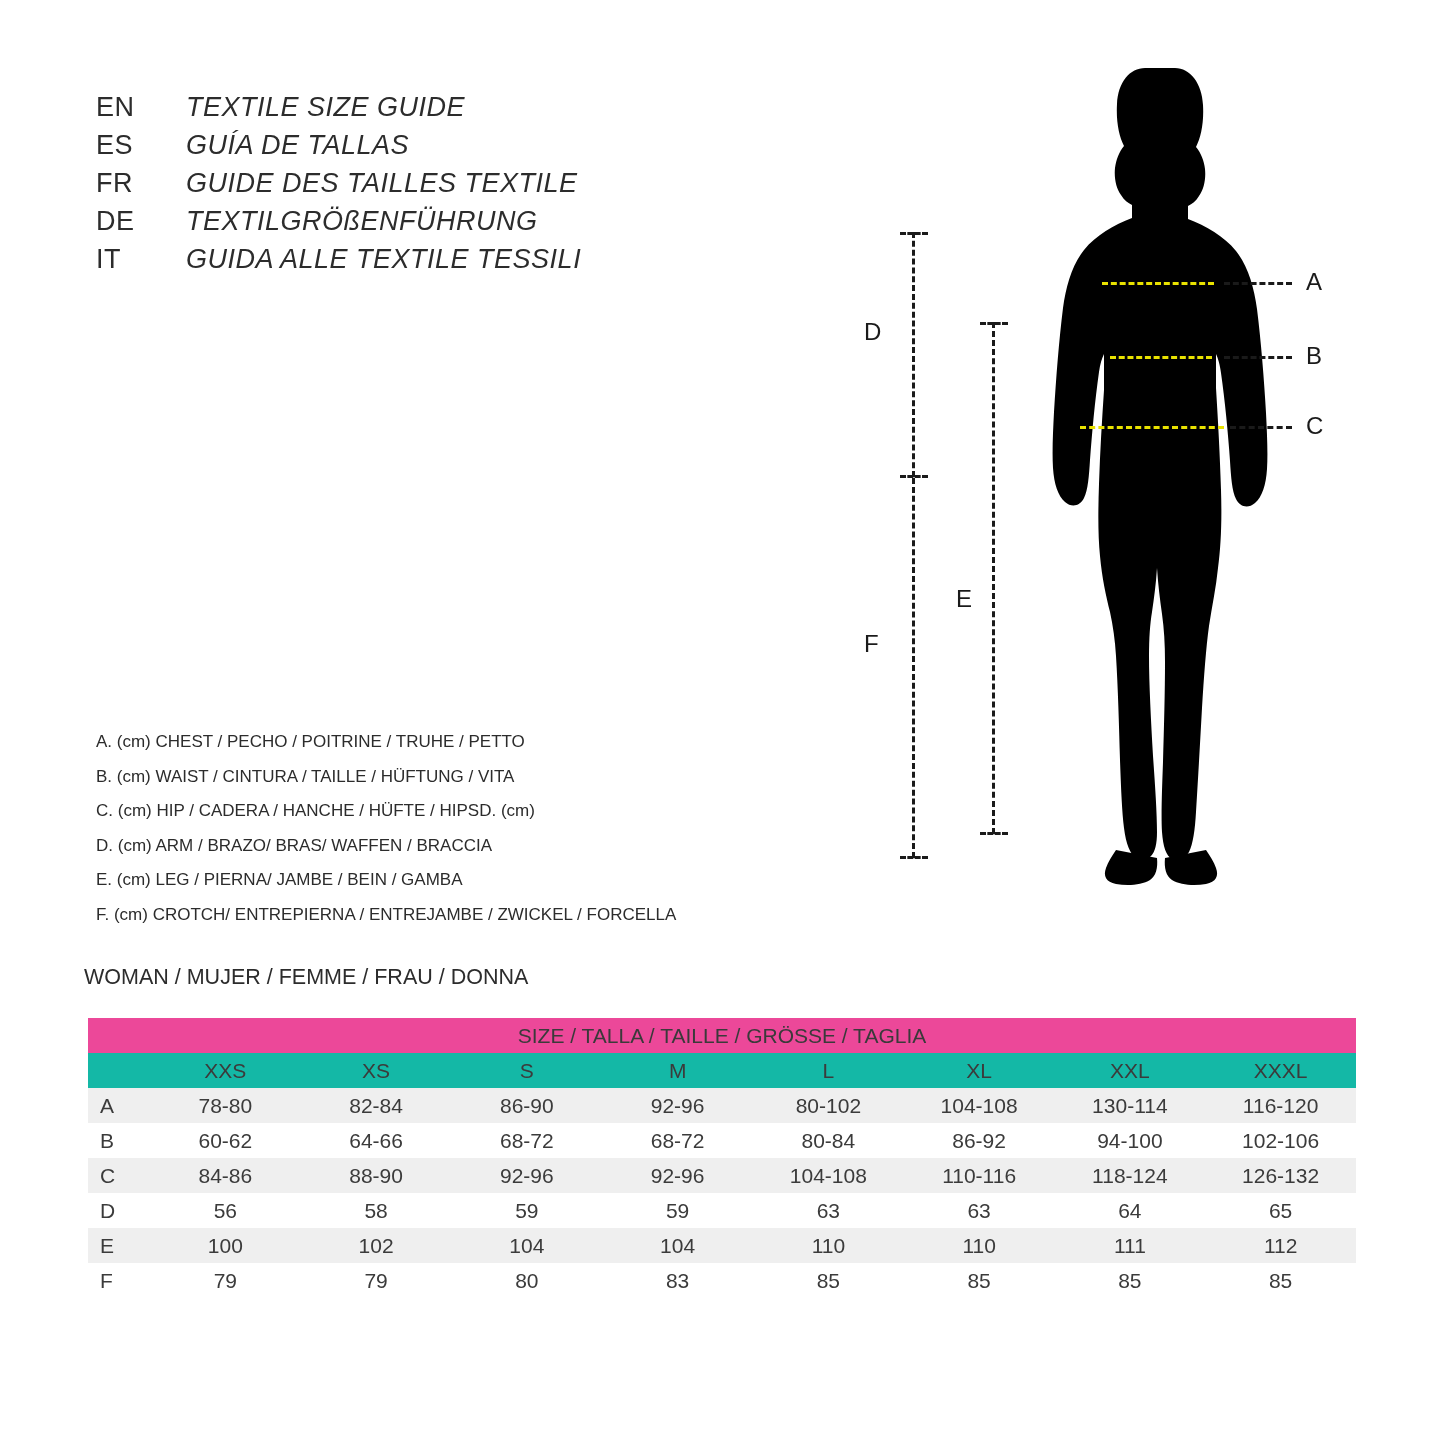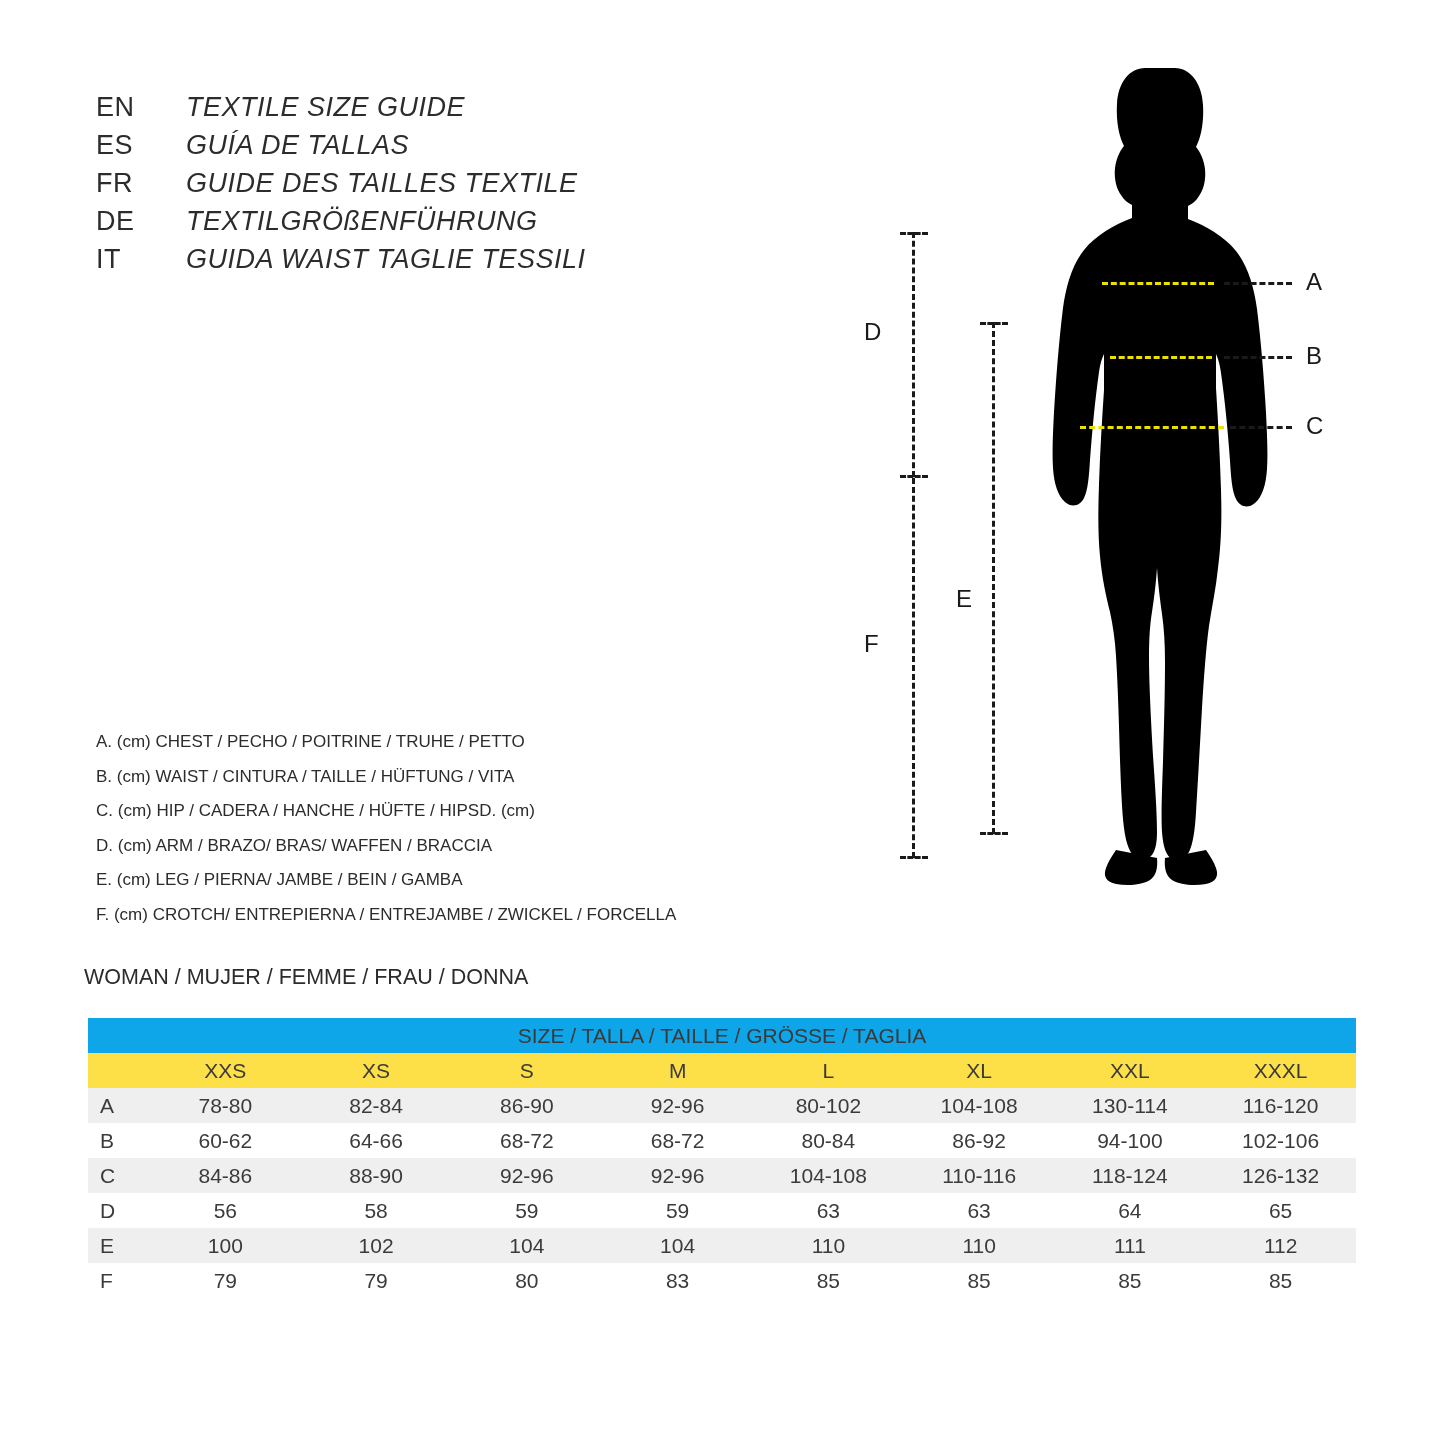--- a/index.html
+++ b/index.html
@@ -124,21 +124,21 @@
     color: #3b3b3b;
   }
   table.size-table th,
   table.size-table td {
     padding: 0;
     height: 35px;
     text-align: center;
     font-weight: normal;
   }
   .row-header {
-    background: #0ea5e9;
+    background: #ec4899;
   }
   .row-header td {
     text-align: left;
     padding-left: 12px;
     font-size: 21px;
     color: #3a3a3a;
     height: 37px;
   }
   .col-letter {
     width: 62px;
@@ -146,21 +146,21 @@
     padding-left: 12px !important;
     color: #3b3b3b;
   }
   tr.shaded td {
     background: #efefef;
   }
   tr.plain td {
     background: #ffffff;
   }
   tr.cols td {
-    background: #fde047;
+    background: #14b8a6;
     color: #3b3b3b;
   }
 </style>
 </head>
 <body>
 
 <div class="page">
 
   <div class="titles">
     <div class="title-row">
@@ -174,21 +174,21 @@
     <div class="title-row">
       <span class="title-lang">FR</span>
       <span class="title-text">GUIDE DES TAILLES TEXTILE</span>
     </div>
     <div class="title-row">
       <span class="title-lang">DE</span>
       <span class="title-text">TEXTILGRÖßENFÜHRUNG</span>
     </div>
     <div class="title-row">
       <span class="title-lang">IT</span>
-      <span class="title-text">GUIDA WAIST TAGLIE TESSILI</span>
+      <span class="title-text">GUIDA ALLE TEXTILE TESSILI</span>
     </div>
   </div>
 
   <div class="legend">
     <div class="legend-row">A. (cm) CHEST / PECHO / POITRINE / TRUHE / PETTO</div>
     <div class="legend-row">B. (cm) WAIST / CINTURA / TAILLE / HÜFTUNG / VITA</div>
     <div class="legend-row">C. (cm) HIP / CADERA / HANCHE / HÜFTE / HIPSD. (cm)</div>
     <div class="legend-row">D. (cm) ARM / BRAZO/ BRAS/ WAFFEN / BRACCIA</div>
     <div class="legend-row">E. (cm) LEG / PIERNA/ JAMBE / BEIN / GAMBA</div>
     <div class="legend-row">F. (cm) CROTCH/ ENTREPIERNA / ENTREJAMBE / ZWICKEL / FORCELLA</div>

